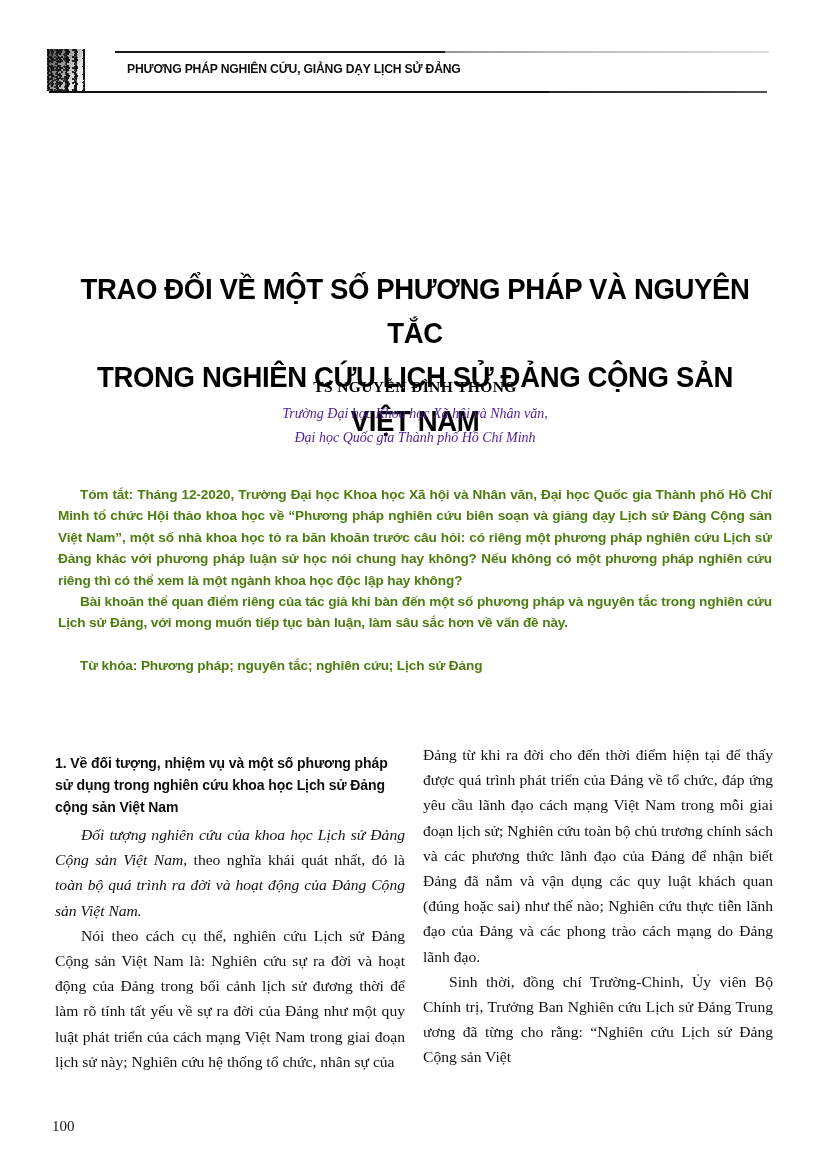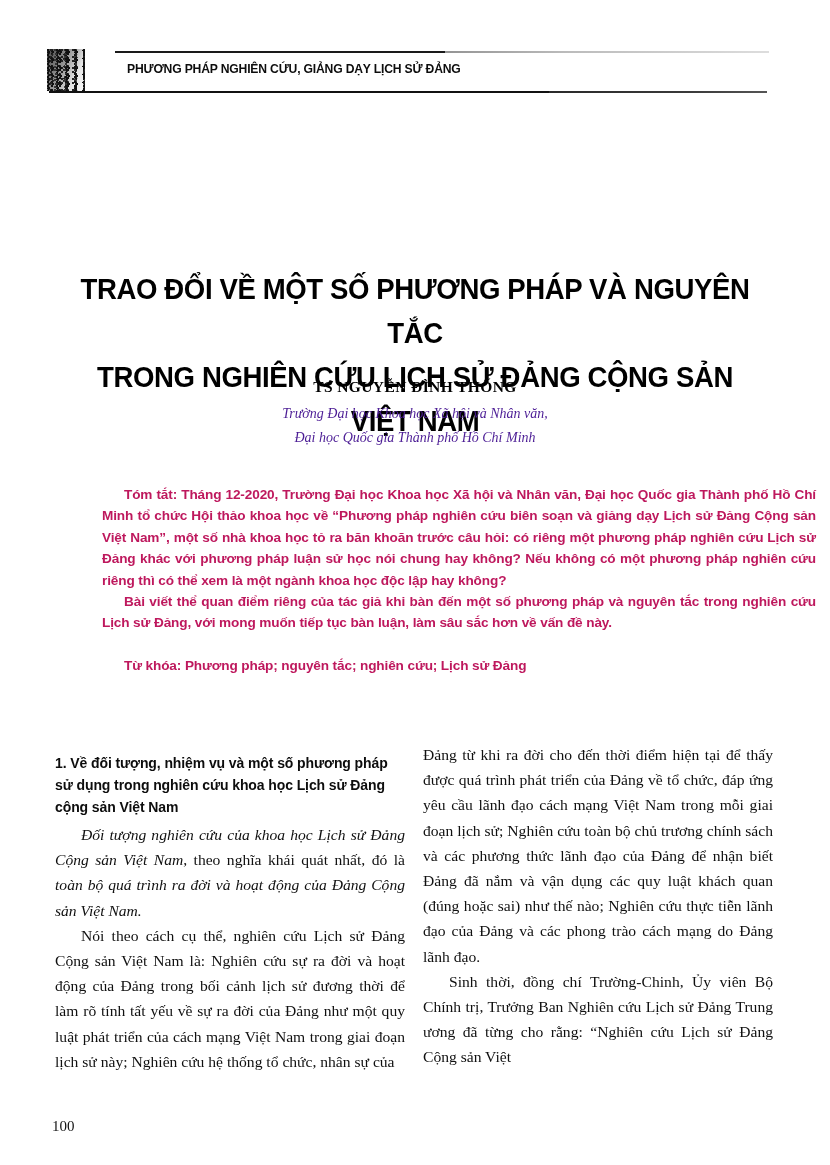--- a/index.html
+++ b/index.html
@@ -140,23 +140,22 @@
   .abstract {
     position: absolute;
     left: 58px;
     top: 484px;
     width: 714px;
     font-family: "Liberation Sans", "DejaVu Sans", sans-serif;
     font-weight: bold;
     font-size: 13.6px;
     line-height: 21.4px;
     text-align: justify;
-    color: #be185d;
+    color: #4d7c0f;
     letter-spacing: -0.12px;
-    margin-left: 44px;
   }
   .abstract p {
     margin: 0;
     text-indent: 22px;
   }
   .abstract p.keywords {
     margin-top: 21px;
     text-indent: 22px;
   }
 
@@ -231,21 +230,21 @@
   <div class="byline">
     <div class="author-name">TS NGUYỄN ĐÌNH THỐNG</div>
     <div class="affiliation">
       <div>Trường Đại học Khoa học Xã hội và Nhân văn,</div>
       <div>Đại học Quốc gia Thành phố Hồ Chí Minh</div>
     </div>
   </div>
 
   <div class="abstract">
     <p>Tóm tắt: Tháng 12-2020, Trường Đại học Khoa học Xã hội và Nhân văn, Đại học Quốc gia Thành phố Hồ Chí Minh tổ chức Hội thảo khoa học về “Phương pháp nghiên cứu biên soạn và giảng dạy Lịch sử Đảng Cộng sản Việt Nam”, một số nhà khoa học tỏ ra băn khoăn trước câu hỏi: có riêng một phương pháp nghiên cứu Lịch sử Đảng khác với phương pháp luận sử học nói chung hay không? Nếu không có một phương pháp nghiên cứu riêng thì có thể xem là một ngành khoa học độc lập hay không?</p>
-    <p>Bài viết thể quan điểm riêng của tác giả khi bàn đến một số phương pháp và nguyên tắc trong nghiên cứu Lịch sử Đảng, với mong muốn tiếp tục bàn luận, làm sâu sắc hơn về vấn đề này.</p>
+    <p>Bài khoăn thể quan điểm riêng của tác giả khi bàn đến một số phương pháp và nguyên tắc trong nghiên cứu Lịch sử Đảng, với mong muốn tiếp tục bàn luận, làm sâu sắc hơn về vấn đề này.</p>
     <p class="keywords">Từ khóa: Phương pháp; nguyên tắc; nghiên cứu; Lịch sử Đảng</p>
   </div>
 
   <div class="body-columns">
 
     <div class="col col-left">
       <h2 class="section-heading">1. Về đối tượng, nhiệm vụ và một số phương pháp sử dụng trong nghiên cứu khoa học Lịch sử Đảng cộng sản Việt Nam</h2>
       <p class="body-par"><em>Đối tượng nghiên cứu của khoa học Lịch sử Đảng Cộng sản Việt Nam</em><span>, theo nghĩa khái quát nhất, đó là </span><em>toàn bộ quá trình ra đời và hoạt động của Đảng Cộng sản Việt Nam.</em></p>
       <p class="body-par">Nói theo cách cụ thể, nghiên cứu Lịch sử Đảng Cộng sản Việt Nam là: Nghiên cứu sự ra đời và hoạt động của Đảng trong bối cảnh lịch sử đương thời để làm rõ tính tất yếu về sự ra đời của Đảng như một quy luật phát triển của cách mạng Việt Nam trong giai đoạn lịch sử này; Nghiên cứu hệ thống tổ chức, nhân sự của</p>
     </div>

